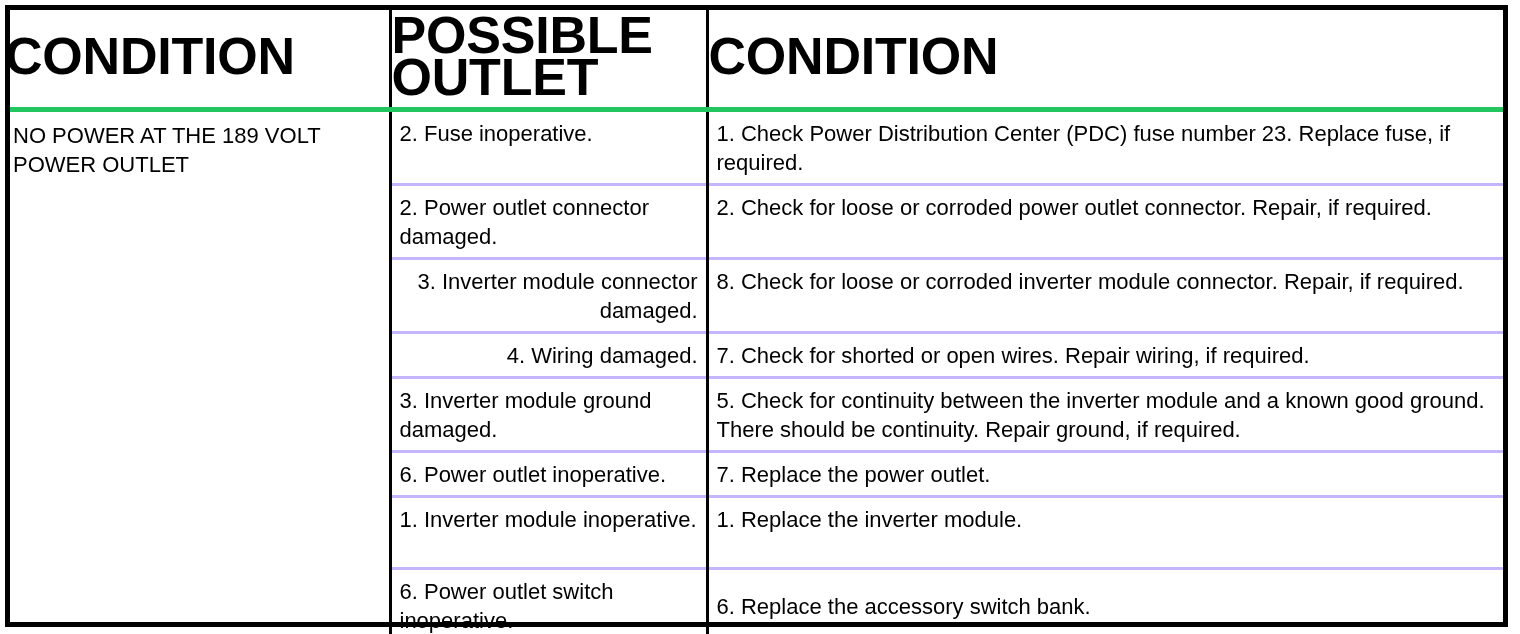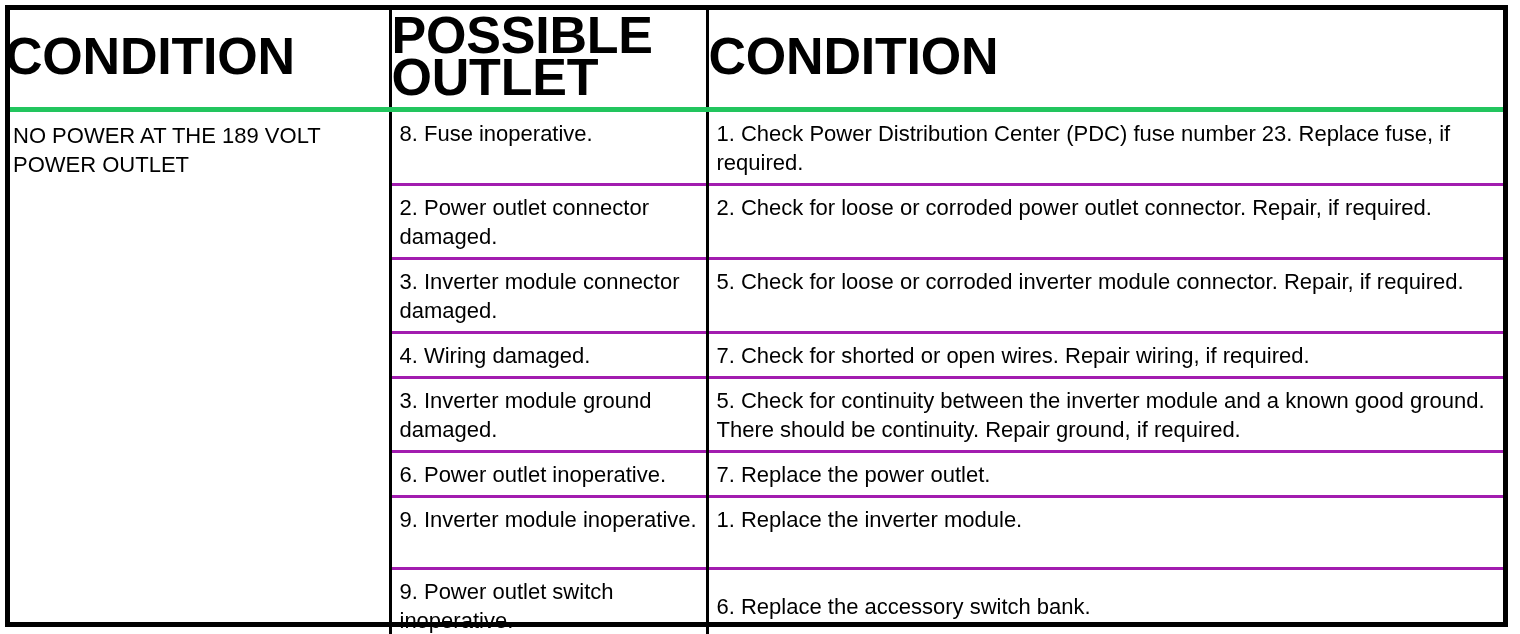--- a/index.html
+++ b/index.html
@@ -93,21 +93,21 @@
     font-weight: 400;
     padding: 7px 8px 6px 8px;
     box-sizing: border-box;
   }
 
   tbody td.cell-condition {
     border-bottom: 0;
   }
 
   tbody tr > td.row-sep {
-    border-top: 3px solid #a21caf;
+    border-top: 3px solid #c4b5fd;
     margin-top: 20px;
   }
 
   tbody td.vmiddle {
     vertical-align: middle;
   }
 
   .cell-text {
     display: block;
     white-space: pre-wrap;
@@ -147,47 +147,47 @@
       </tr>
     </thead>
 
     <tbody>
 
       <tr>
         <td class="cell-condition condition-span" rowspan="8">
           <span class="cell-text">NO POWER AT THE 189 VOLT POWER OUTLET</span>
         </td>
         <td class="cell-causes" style="height:74px;">
-          <span class="cell-text">8. Fuse inoperative.</span>
+          <span class="cell-text">2. Fuse inoperative.</span>
         </td>
         <td class="cell-correction">
           <span class="cell-text">1. Check Power Distribution Center (PDC) fuse number 23. Replace fuse, if required.</span>
         </td>
       </tr>
 
       <tr>
         <td class="cell-causes row-sep" style="height:69px;">
           <span class="cell-text">2. Power outlet connector damaged.</span>
         </td>
         <td class="cell-correction row-sep">
           <span class="cell-text">2. Check for loose or corroded power outlet connector. Repair, if required.</span>
         </td>
       </tr>
 
       <tr>
-        <td class="cell-causes row-sep" style="height:72px;">
+        <td class="cell-causes row-sep" style="height:72px;text-align:right;">
           <span class="cell-text">3. Inverter module connector damaged.</span>
         </td>
         <td class="cell-correction row-sep">
-          <span class="cell-text">5. Check for loose or corroded inverter module connector. Repair, if required.</span>
-        </td>
-      </tr>
-
-      <tr>
-        <td class="cell-causes row-sep" style="height:45px;">
+          <span class="cell-text">8. Check for loose or corroded inverter module connector. Repair, if required.</span>
+        </td>
+      </tr>
+
+      <tr>
+        <td class="cell-causes row-sep" style="height:45px;text-align:right;">
           <span class="cell-text">4. Wiring damaged.</span>
         </td>
         <td class="cell-correction row-sep">
           <span class="cell-text">7. Check for shorted or open wires. Repair wiring, if required.</span>
         </td>
       </tr>
 
       <tr>
         <td class="cell-causes row-sep" style="height:72px;">
           <span class="cell-text">3. Inverter module ground damaged.</span>
@@ -201,30 +201,30 @@
         <td class="cell-causes row-sep" style="height:41px;">
           <span class="cell-text">6. Power outlet inoperative.</span>
         </td>
         <td class="cell-correction row-sep">
           <span class="cell-text">7. Replace the power outlet.</span>
         </td>
       </tr>
 
       <tr>
         <td class="cell-causes row-sep" style="height:72px;">
-          <span class="cell-text">9. Inverter module inoperative.</span>
+          <span class="cell-text">1. Inverter module inoperative.</span>
         </td>
         <td class="cell-correction row-sep">
           <span class="cell-text">1. Replace the inverter module.</span>
         </td>
       </tr>
 
       <tr>
         <td class="cell-causes row-sep" style="height:72px;">
-          <span class="cell-text">9. Power outlet switch inoperative.</span>
+          <span class="cell-text">6. Power outlet switch inoperative.</span>
         </td>
         <td class="cell-correction row-sep vmiddle">
           <span class="cell-text">6. Replace the accessory switch bank.</span>
         </td>
       </tr>
 
     </tbody>
   </table>
 
   <div class="frame"></div>

